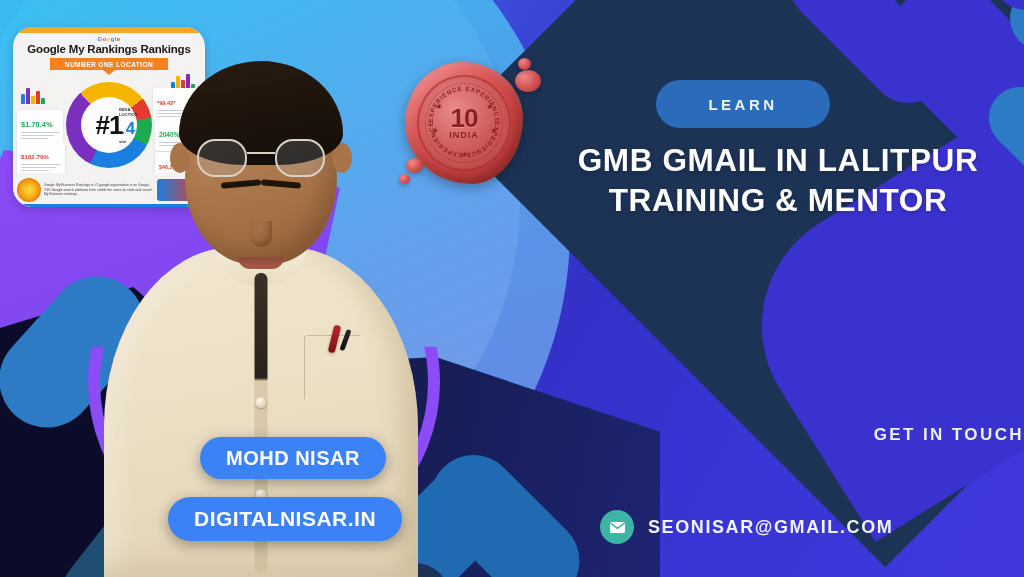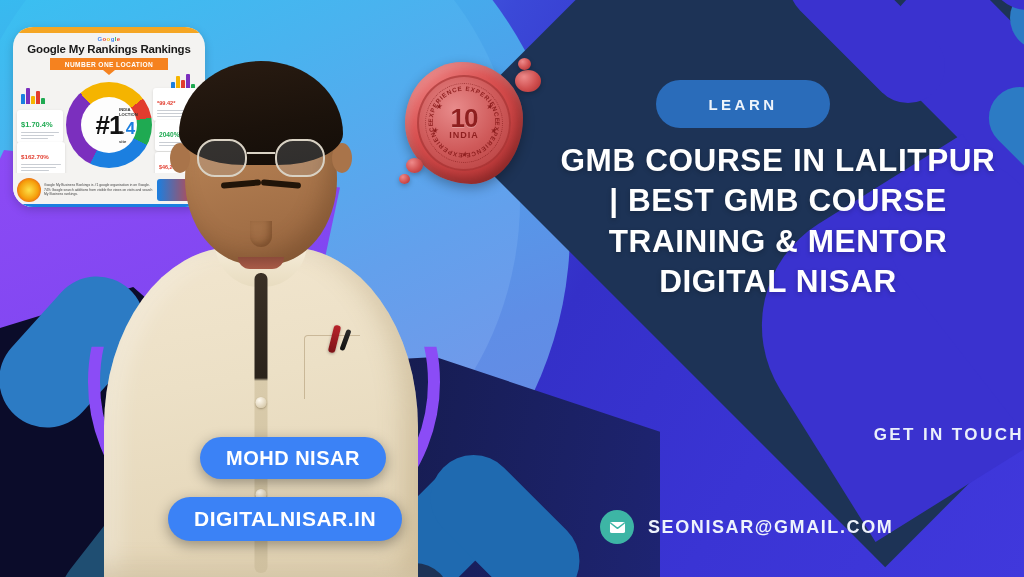--- a/index.html
+++ b/index.html
@@ -609,24 +609,22 @@
   </div>
 
   <div class="badge badge-name">MOHD NISAR</div>
   <div class="badge badge-site">DIGITALNISAR.IN</div>
 
   <div class="right">
 
     <button class="learn-btn">LEARN</button>
 
     <div class="headline">
-      <div>GMB COURSE IN LALITPUR</div>
-      <div>| BEST GMB COURSE</div>
+      <div>GMB GMAIL IN LALITPUR</div>
       <div>TRAINING &amp; MENTOR</div>
-      <div>DIGITAL NISAR</div>
     </div>
 
     <div class="gtouch">GET IN TOUCH</div>
 
 
     <div class="contact-row c-mail">
       <span class="c-icon">
         <svg width="19" height="19" viewBox="0 0 24 24">
           <rect x="2.5" y="5" width="19" height="14" rx="2.4" fill="#ffffff"></rect>
           <path d="M3.6 6.6 12 13l8.4-6.4" stroke="#3db5a5" stroke-width="1.9" fill="none" stroke-linecap="round" stroke-linejoin="round"></path>

